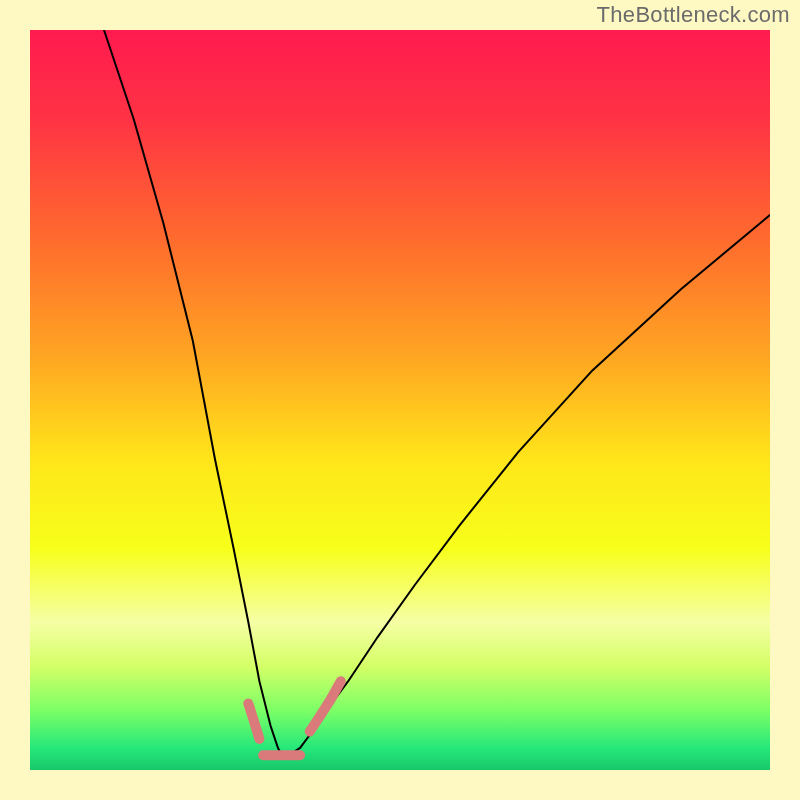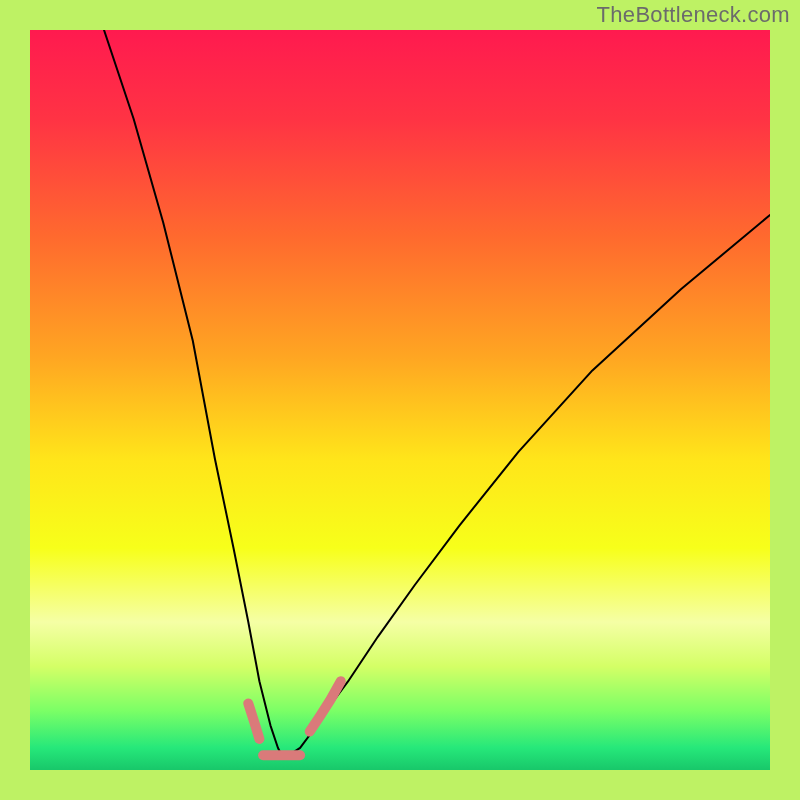--- a/index.html
+++ b/index.html
@@ -9,21 +9,21 @@
     height: 800px;
     background: #000;
     font-family: Arial, Helvetica, sans-serif;
   }
   .frame {
     position: absolute;
     left: 0;
     top: 0;
     width: 800px;
     height: 800px;
-    background: #bef264;
+    background: #fef9c3;
   }
   .watermark {
     position: absolute;
     top: 2px;
     right: 10px;
     color: #6b6b6b;
     font-size: 22px;
     font-weight: 500;
     letter-spacing: 0.3px;
   }

